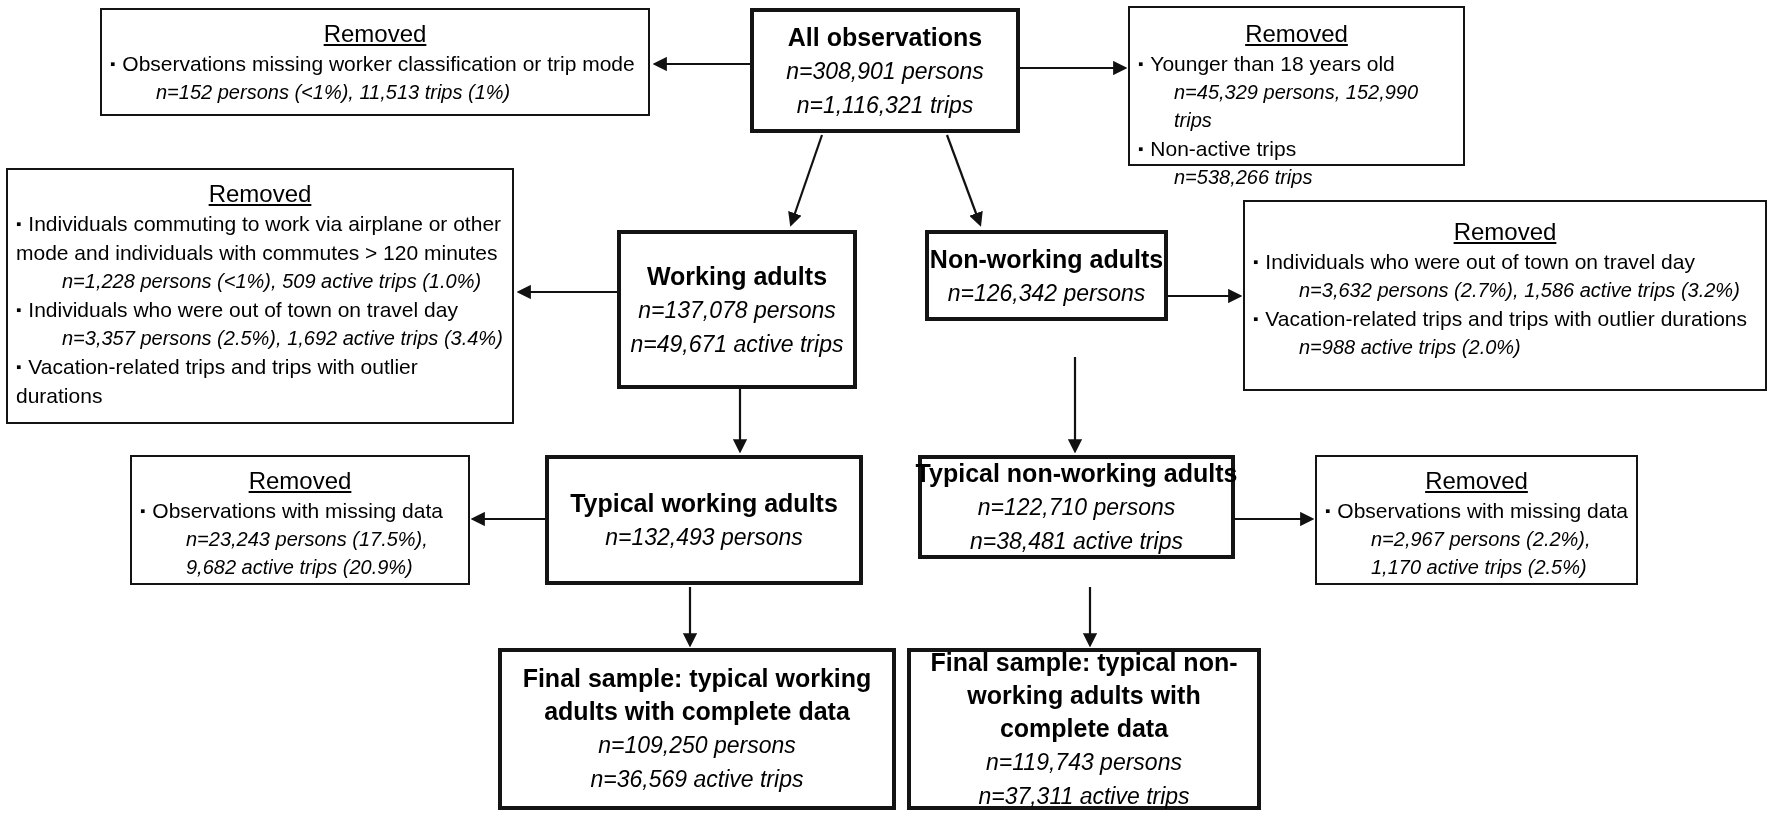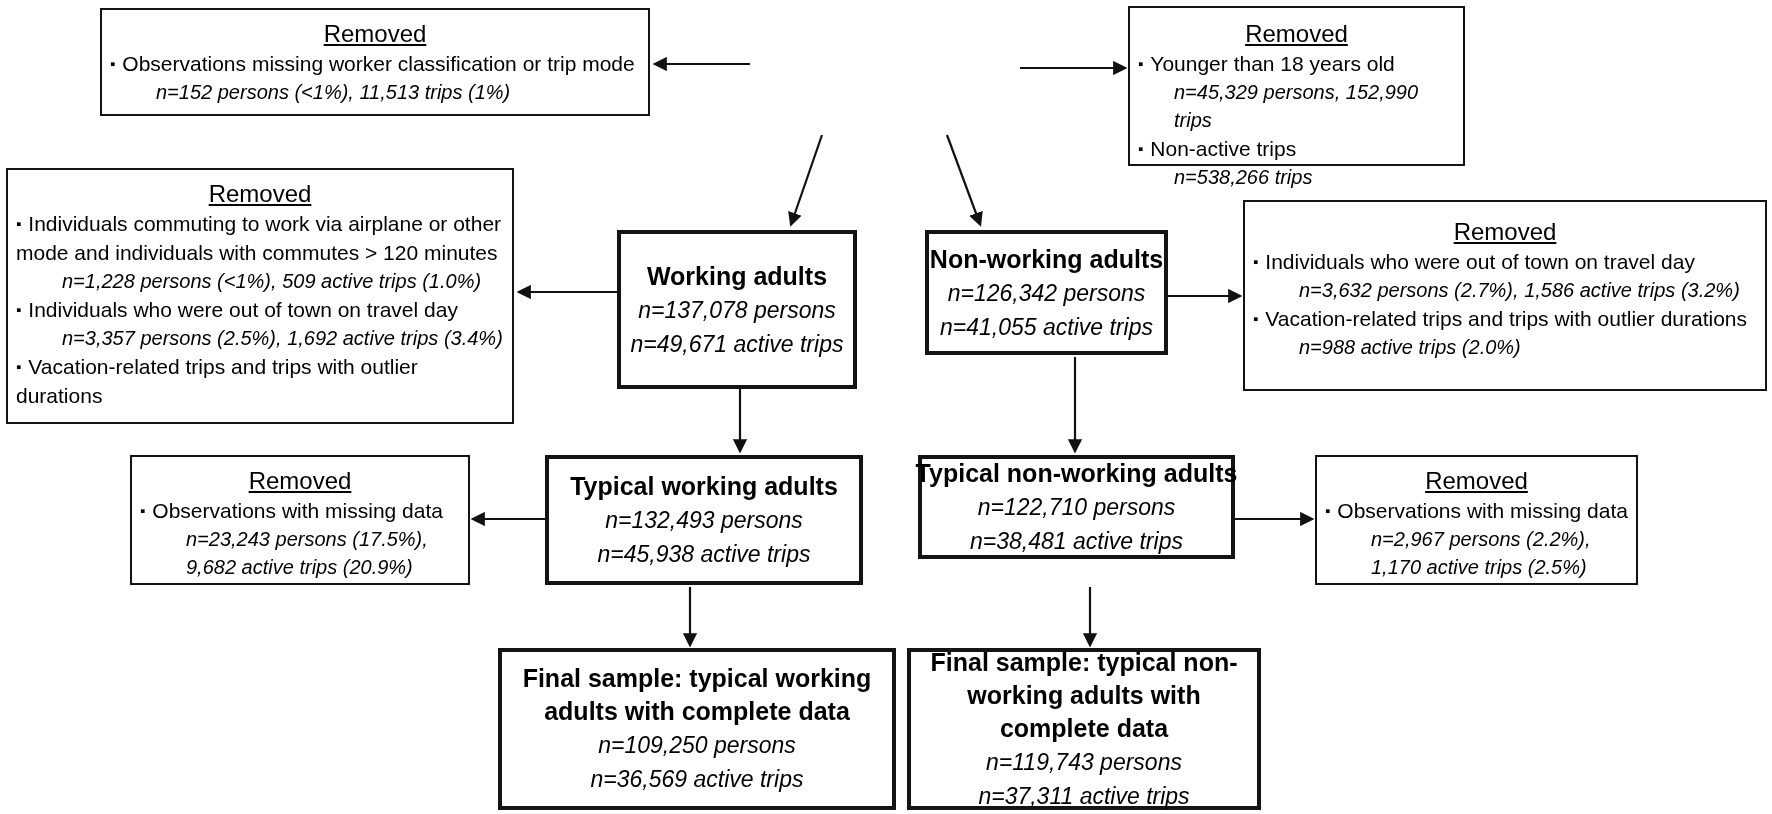--- a/index.html
+++ b/index.html
@@ -21,21 +21,21 @@
   .removed .bullet{font-size:21px;line-height:29px;}
   .removed .bullet .bm{font-size:15px;vertical-align:2px;padding-right:7px;}
   .removed .rstat{font-style:italic;font-size:20px;line-height:28px;padding-left:46px;}
   .removed .rstat.cont{padding-left:46px;}
   #b-removed-tl{left:100px;top:8px;width:550px;height:108px;padding-top:8px;}
   #b-all{left:750px;top:8px;width:270px;height:125px;}
   #b-removed-tr{left:1128px;top:6px;width:337px;height:160px;padding-top:10px;}
   #b-removed-tr .rstat{padding-left:36px;}
   #b-removed-ml{left:6px;top:168px;width:508px;height:256px;padding-top:8px;}
   #b-working{left:617px;top:230px;width:240px;height:159px;}
-  #b-nonworking{left:925px;top:230px;width:243px;height:125px;}
+  #b-nonworking{left:925px;top:230px;width:243px;height:91px;}
   #b-removed-mr{left:1243px;top:200px;width:524px;height:191px;padding-top:14px;}
   #b-removed-bl{left:130px;top:455px;width:340px;height:130px;padding-top:8px;}
   #b-typical-w{left:545px;top:455px;width:318px;height:130px;}
   #b-typical-nw{left:918px;top:455px;width:317px;height:104px;}
   #b-removed-br{left:1315px;top:455px;width:323px;height:130px;padding-top:8px;}
   #b-final-w{left:478px;top:648px;width:398px;height:162px;margin-left:20px;}
   #b-final-nw{left:907px;top:648px;width:354px;height:162px;}
   .aline{stroke:#111;stroke-width:2.2;fill:none;}
 </style>
 </head>
@@ -62,20 +62,25 @@
     <path class="aline" marker-end="url(#ah)" d="M690,587 L690,636"></path>
     <path class="aline" marker-end="url(#ah)" d="M1090,587 L1090,636"></path>
   </svg>
 
   <div class="box removed" id="b-removed-tl">
     <div class="rtitle">Removed</div>
     <div class="bullet"><span class="bm">▪</span><span>Observations missing worker classification or trip mode</span></div>
     <div class="rstat">n=152 persons (&lt;1%), 11,513 trips (1%)</div>
   </div>
 
+  <div class="box thick flow" id="b-all">
+    <div class="title">All observations</div>
+    <div class="stat">n=308,901 persons</div>
+    <div class="stat">n=1,116,321 trips</div>
+  </div>
 
   <div class="box removed" id="b-removed-tr">
     <div class="rtitle">Removed</div>
     <div class="bullet"><span class="bm">▪</span><span>Younger than 18 years old</span></div>
     <div class="rstat">n=45,329 persons, 152,990 trips</div>
     <div class="bullet"><span class="bm">▪</span><span>Non-active trips</span></div>
     <div class="rstat">n=538,266 trips</div>
   </div>
 
   <div class="box removed" id="b-removed-ml">
@@ -89,42 +94,40 @@
 
   <div class="box thick flow" id="b-working">
     <div class="title">Working adults</div>
     <div class="stat">n=137,078 persons</div>
     <div class="stat">n=49,671 active trips</div>
   </div>
 
   <div class="box thick flow" id="b-nonworking">
     <div class="title">Non-working adults</div>
     <div class="stat">n=126,342 persons</div>
-    <div class="stat">n=41,055 active trips</div>
   </div>
 
   <div class="box removed" id="b-removed-mr">
     <div class="rtitle">Removed</div>
     <div class="bullet"><span class="bm">▪</span><span>Individuals who were out of town on travel day</span></div>
     <div class="rstat">n=3,632 persons (2.7%), 1,586 active trips (3.2%)</div>
     <div class="bullet"><span class="bm">▪</span><span>Vacation-related trips and trips with outlier durations</span></div>
     <div class="rstat">n=988 active trips (2.0%)</div>
   </div>
 
   <div class="box removed" id="b-removed-bl">
     <div class="rtitle">Removed</div>
     <div class="bullet"><span class="bm">▪</span><span>Observations with missing data</span></div>
     <div class="rstat">n=23,243 persons (17.5%),</div>
     <div class="rstat cont">9,682 active trips (20.9%)</div>
   </div>
 
   <div class="box thick flow" id="b-typical-w">
     <div class="title">Typical working adults</div>
     <div class="stat">n=132,493 persons</div>
-    <div class="stat">n=45,938 active trips</div>
   </div>
 
   <div class="box thick flow" id="b-typical-nw">
     <div class="title">Typical non-working adults</div>
     <div class="stat">n=122,710 persons</div>
     <div class="stat">n=38,481 active trips</div>
   </div>
 
   <div class="box removed" id="b-removed-br">
     <div class="rtitle">Removed</div>

